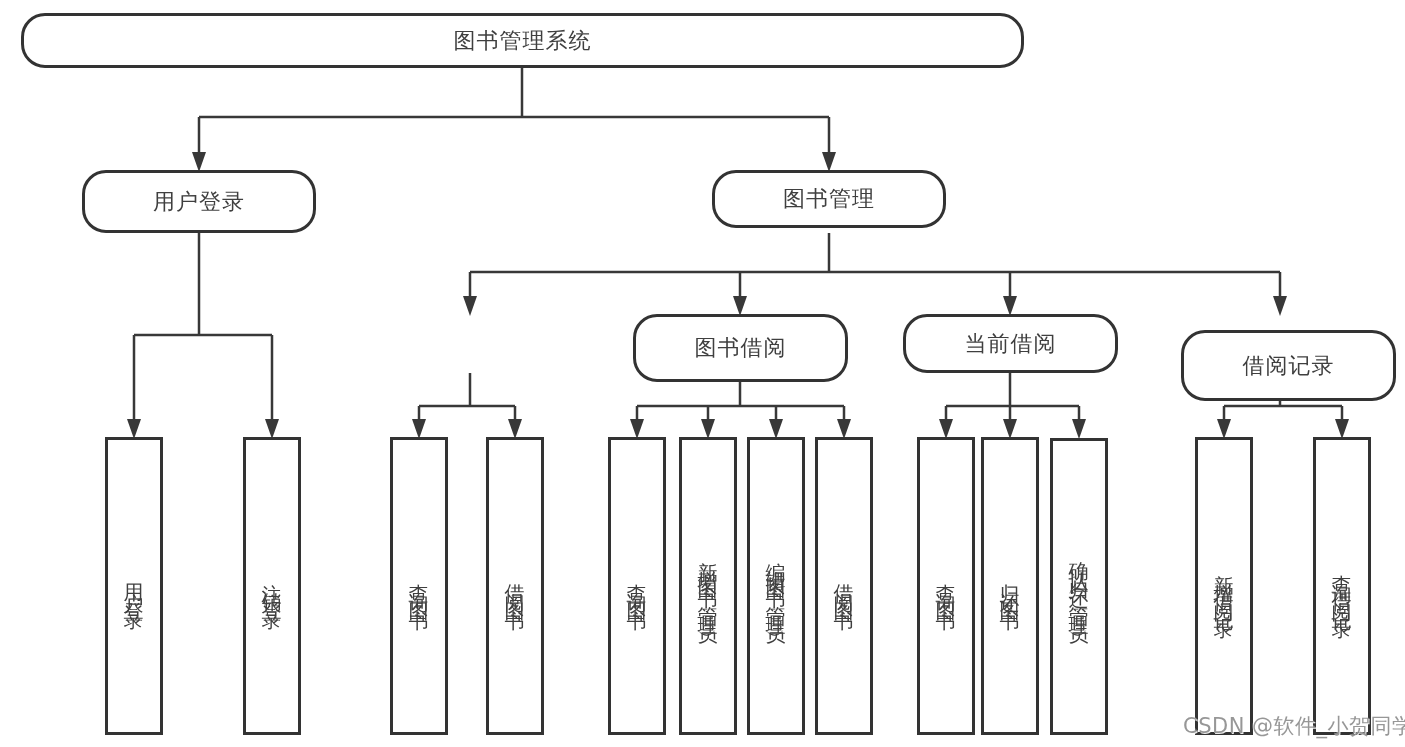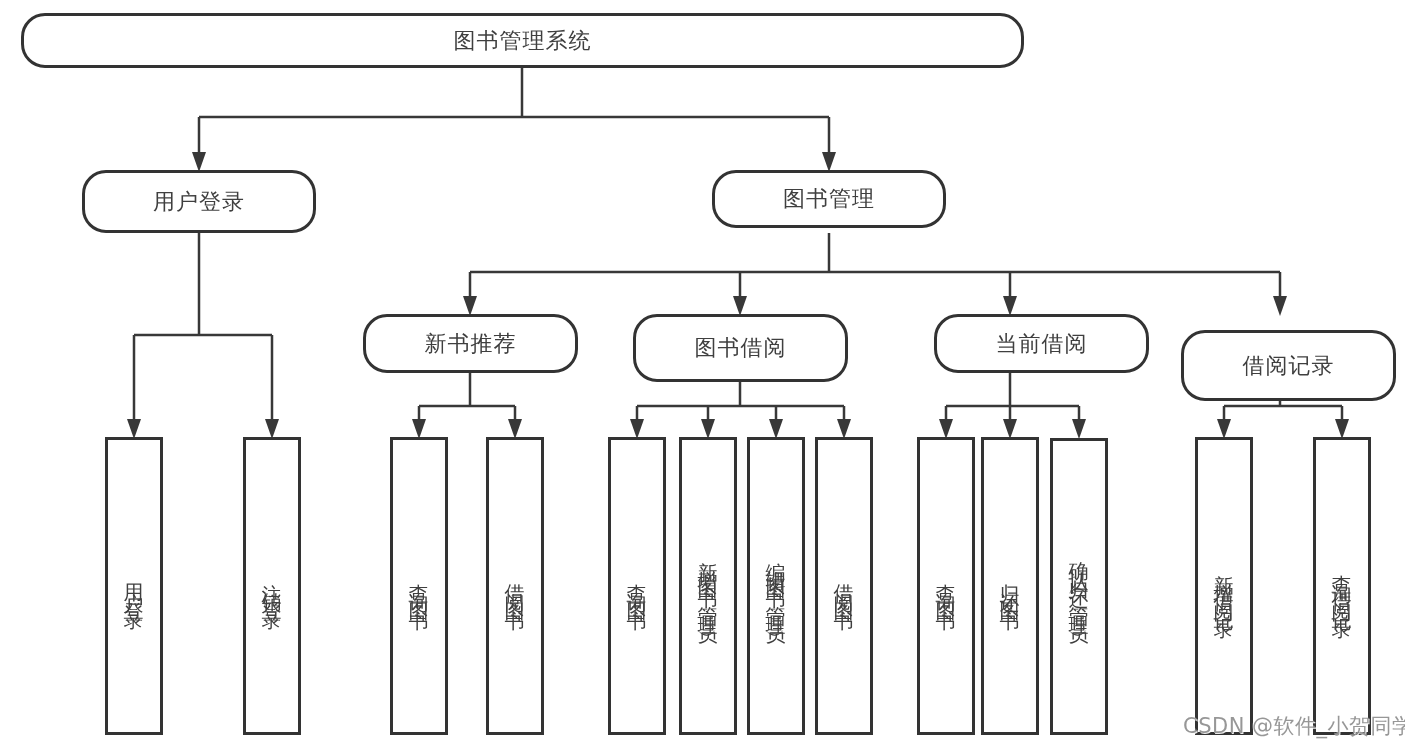--- a/index.html
+++ b/index.html
@@ -93,23 +93,22 @@
       <polygon points="1217,419 1231,419 1224,439"></polygon>
       <polygon points="1335,419 1349,419 1342,439"></polygon>
     </g>
   </svg>
 
   <div class="node h" style="left:21px; top:13px; width:1003px; height:55px;">图书管理系统</div>
 
   <div class="node h" style="left:82px; top:170px; width:234px; height:63px;">用户登录</div>
   <div class="node h" style="left:712px; top:170px; width:234px; height:58px;">图书管理</div>
 
-  <div class="node h" style="left:363px; top:314px; width:215px; height:59px;">新书推荐</div>
   <div class="node h" style="left:633px; top:314px; width:215px; height:68px;">图书借阅</div>
-  <div class="node h" style="left:934px; top:314px; width:215px; height:59px;">当前借阅</div>
+  <div class="node h" style="left:903px; top:314px; width:215px; height:59px;">当前借阅</div>
   <div class="node h" style="left:1173px; top:330px; width:215px; height:71px;margin-left:8px;">借阅记录</div>
 
   <div class="node v" style="left:105px; top:437px; width:58px; height:298px;">用户登录</div>
   <div class="node v" style="left:243px; top:437px; width:58px; height:298px;">注销登录</div>
 
   <div class="node v" style="left:390px; top:437px; width:58px; height:298px;">查询图书</div>
   <div class="node v" style="left:486px; top:437px; width:58px; height:298px;">借阅图书</div>
 
   <div class="node v" style="left:608px; top:437px; width:58px; height:298px;">查询图书</div>
   <div class="node v" style="left:679px; top:437px; width:58px; height:298px;">新增图书（管理员）</div>

